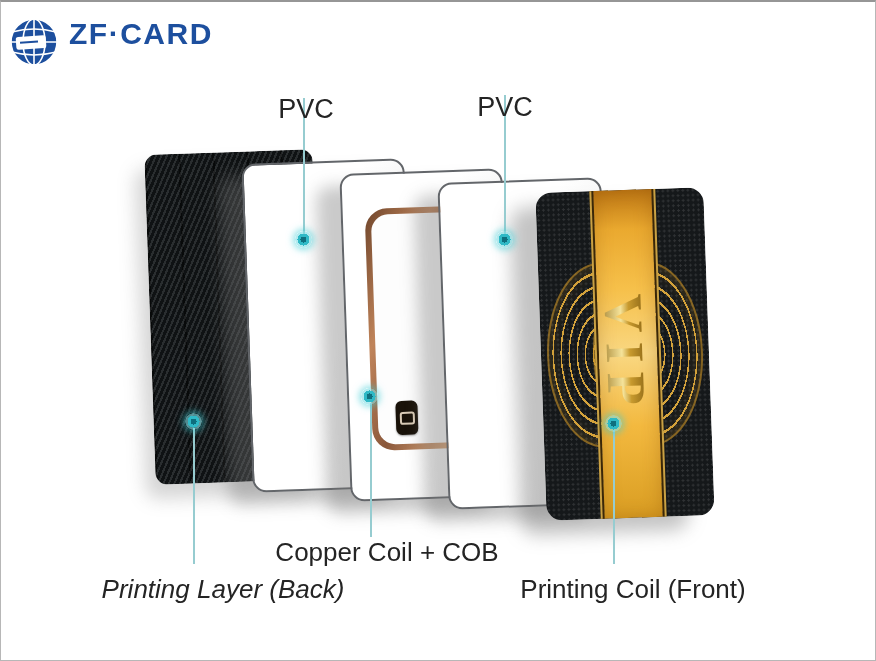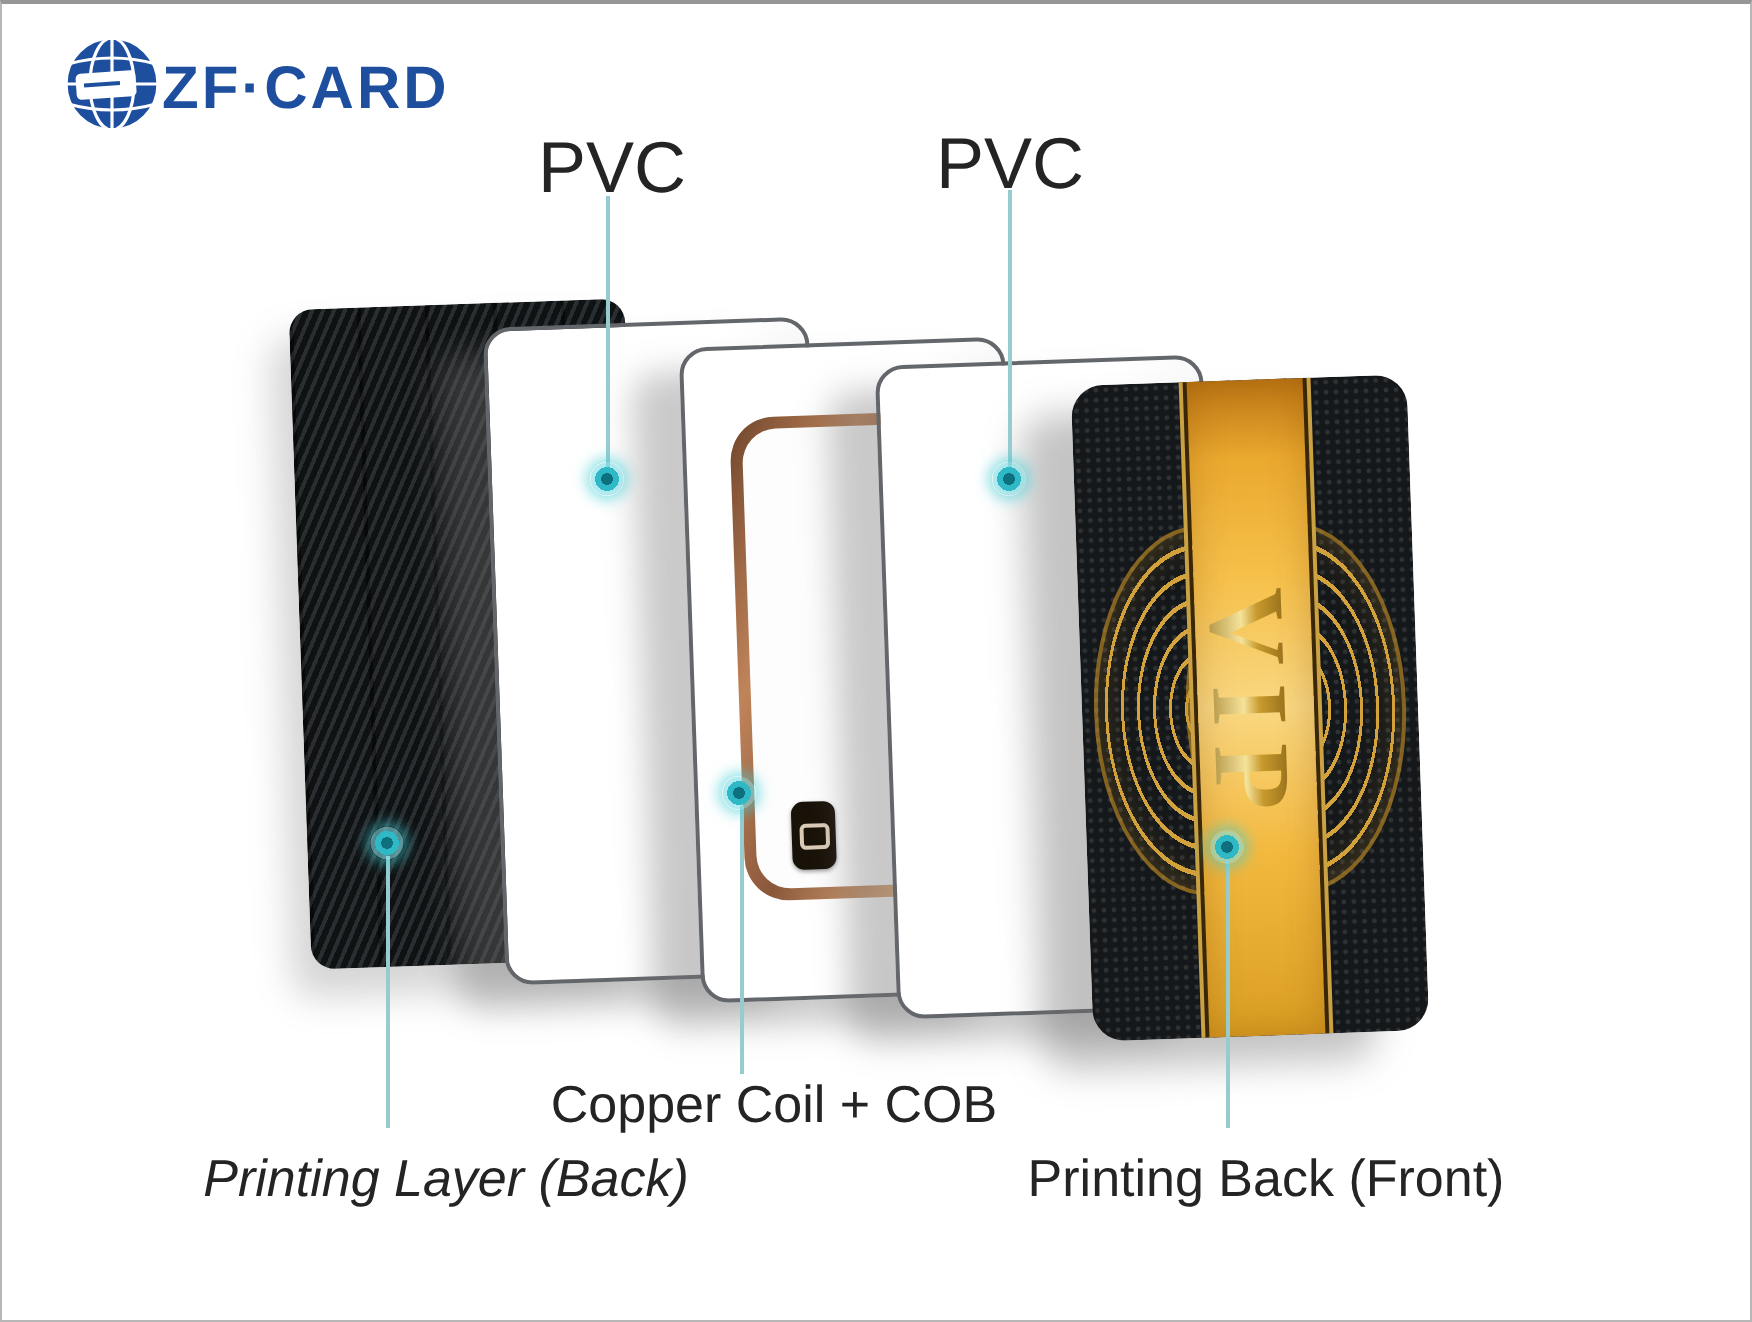--- a/index.html
+++ b/index.html
@@ -8,21 +8,21 @@
     width:876px;height:661px;
     background:#ffffff;
     border:1px solid #b7b7b7;
     border-top:2px solid #969696;
     box-sizing:border-box;
     overflow:hidden;
     font-family:"Liberation Sans", sans-serif;
   }
 
   
-  .logo{position:absolute;left:30px;top:15px;display:flex;align-items:center;}
+  .logo{position:absolute;left:8px;top:15px;display:flex;align-items:flex-start;gap:10px;}
   .logo-text{
     font-size:30px;font-weight:bold;color:#1d4f9e;letter-spacing:1.5px;
   }
 
   
   .card{
     position:absolute;border-radius:14px;transform:rotate(-2deg);
     box-sizing:border-box;
   }
   .card-carbon{
@@ -116,21 +116,21 @@
   .dot-pvc-right{left:495px;top:229px;}
   .dot-coil{left:360px;top:386px;}
   .dot-back{left:184px;top:411px;}
   .dot-front{left:604px;top:413px;}
 
   
   .lbl{
     position:absolute;color:#242424;z-index:10;white-space:nowrap;
     transform:translateX(-50%);
   }
-  .lbl-pvc{font-size:36px;}
+  .lbl-pvc{font-size:27px;margin-top:31px;}
   .lbl-pvc-left{left:305px;top:61px;}
   .lbl-pvc-right{left:504px;top:59px;}
   .lbl-bottom{font-size:26px;text-align:right;}
   .lbl-copper{left:386px;top:535px;}
   .lbl-back{left:222px;top:572px;font-style:italic;}
   .lbl-front{left:632px;top:572px;}
 </style>
 </head>
 <body>
 
@@ -186,15 +186,15 @@
   <div class="dot dot-pvc-left"></div>
   <div class="dot dot-pvc-right"></div>
   <div class="dot dot-coil"></div>
   <div class="dot dot-back"></div>
   <div class="dot dot-front"></div>
 
   <div class="lbl lbl-pvc lbl-pvc-left">PVC</div>
   <div class="lbl lbl-pvc lbl-pvc-right">PVC</div>
   <div class="lbl lbl-bottom lbl-copper">Copper Coil + COB</div>
   <div class="lbl lbl-bottom lbl-back">Printing Layer (Back)</div>
-  <div class="lbl lbl-bottom lbl-front">Printing Back (Front)</div>
+  <div class="lbl lbl-bottom lbl-front">Printing Coil (Front)</div>
 
 </div>
 
 </body></html>

